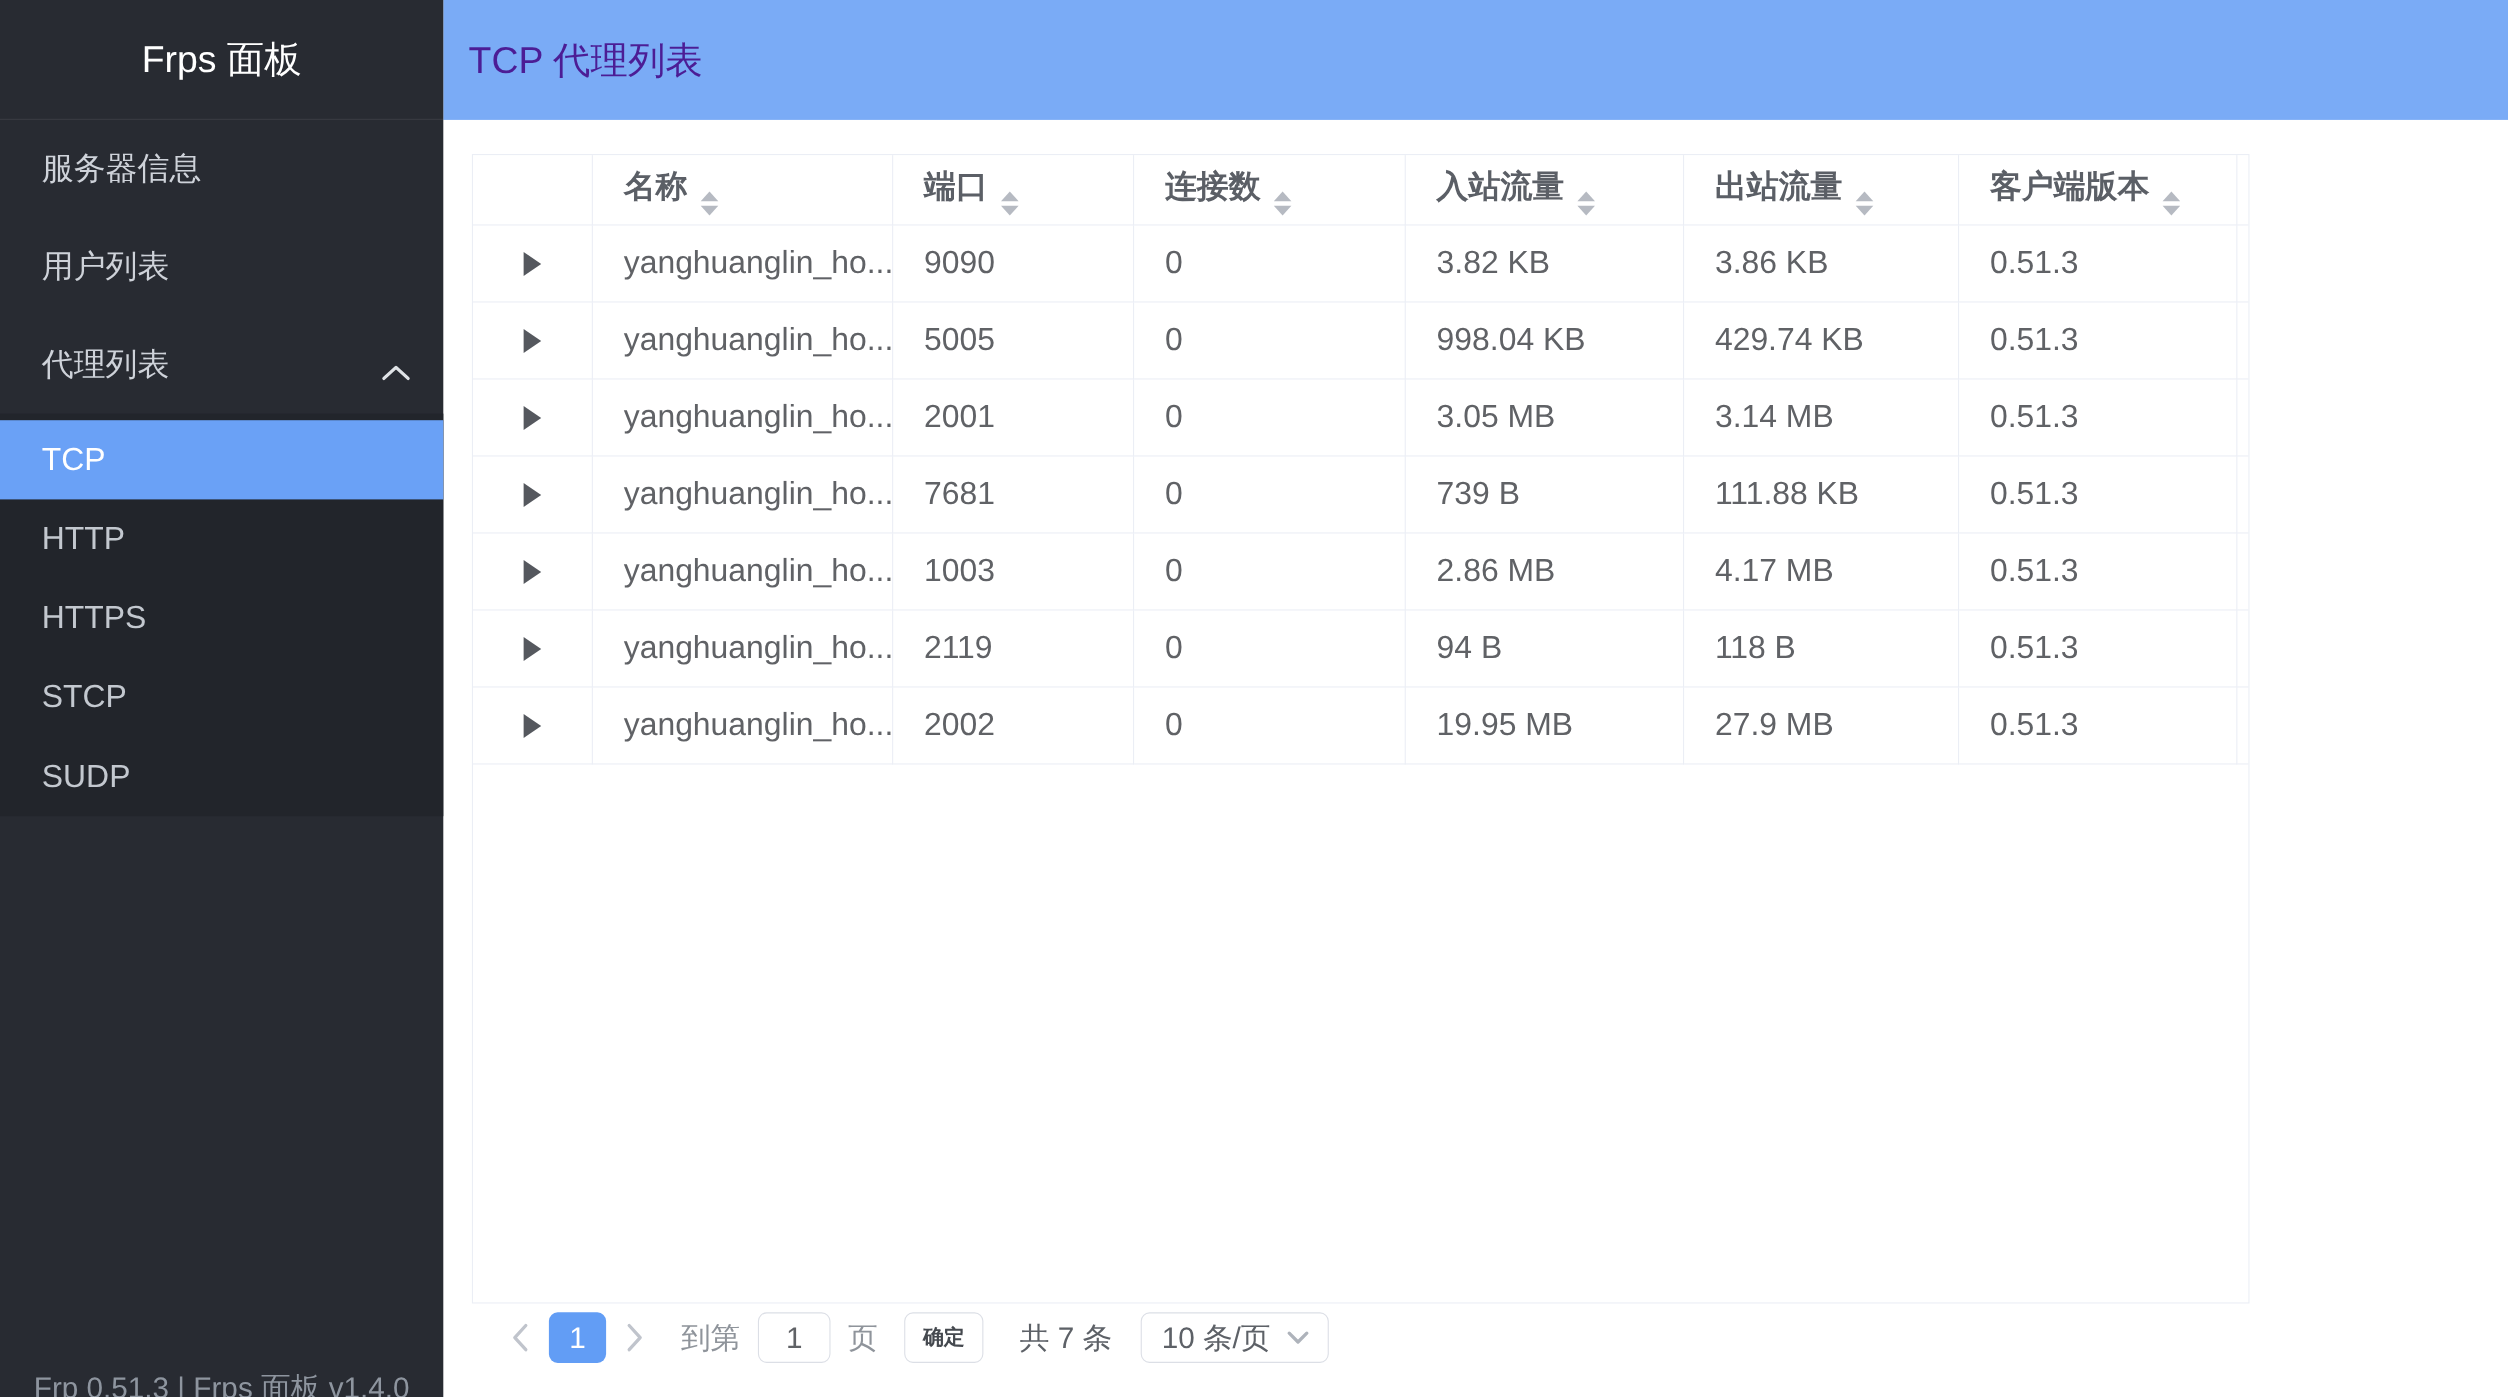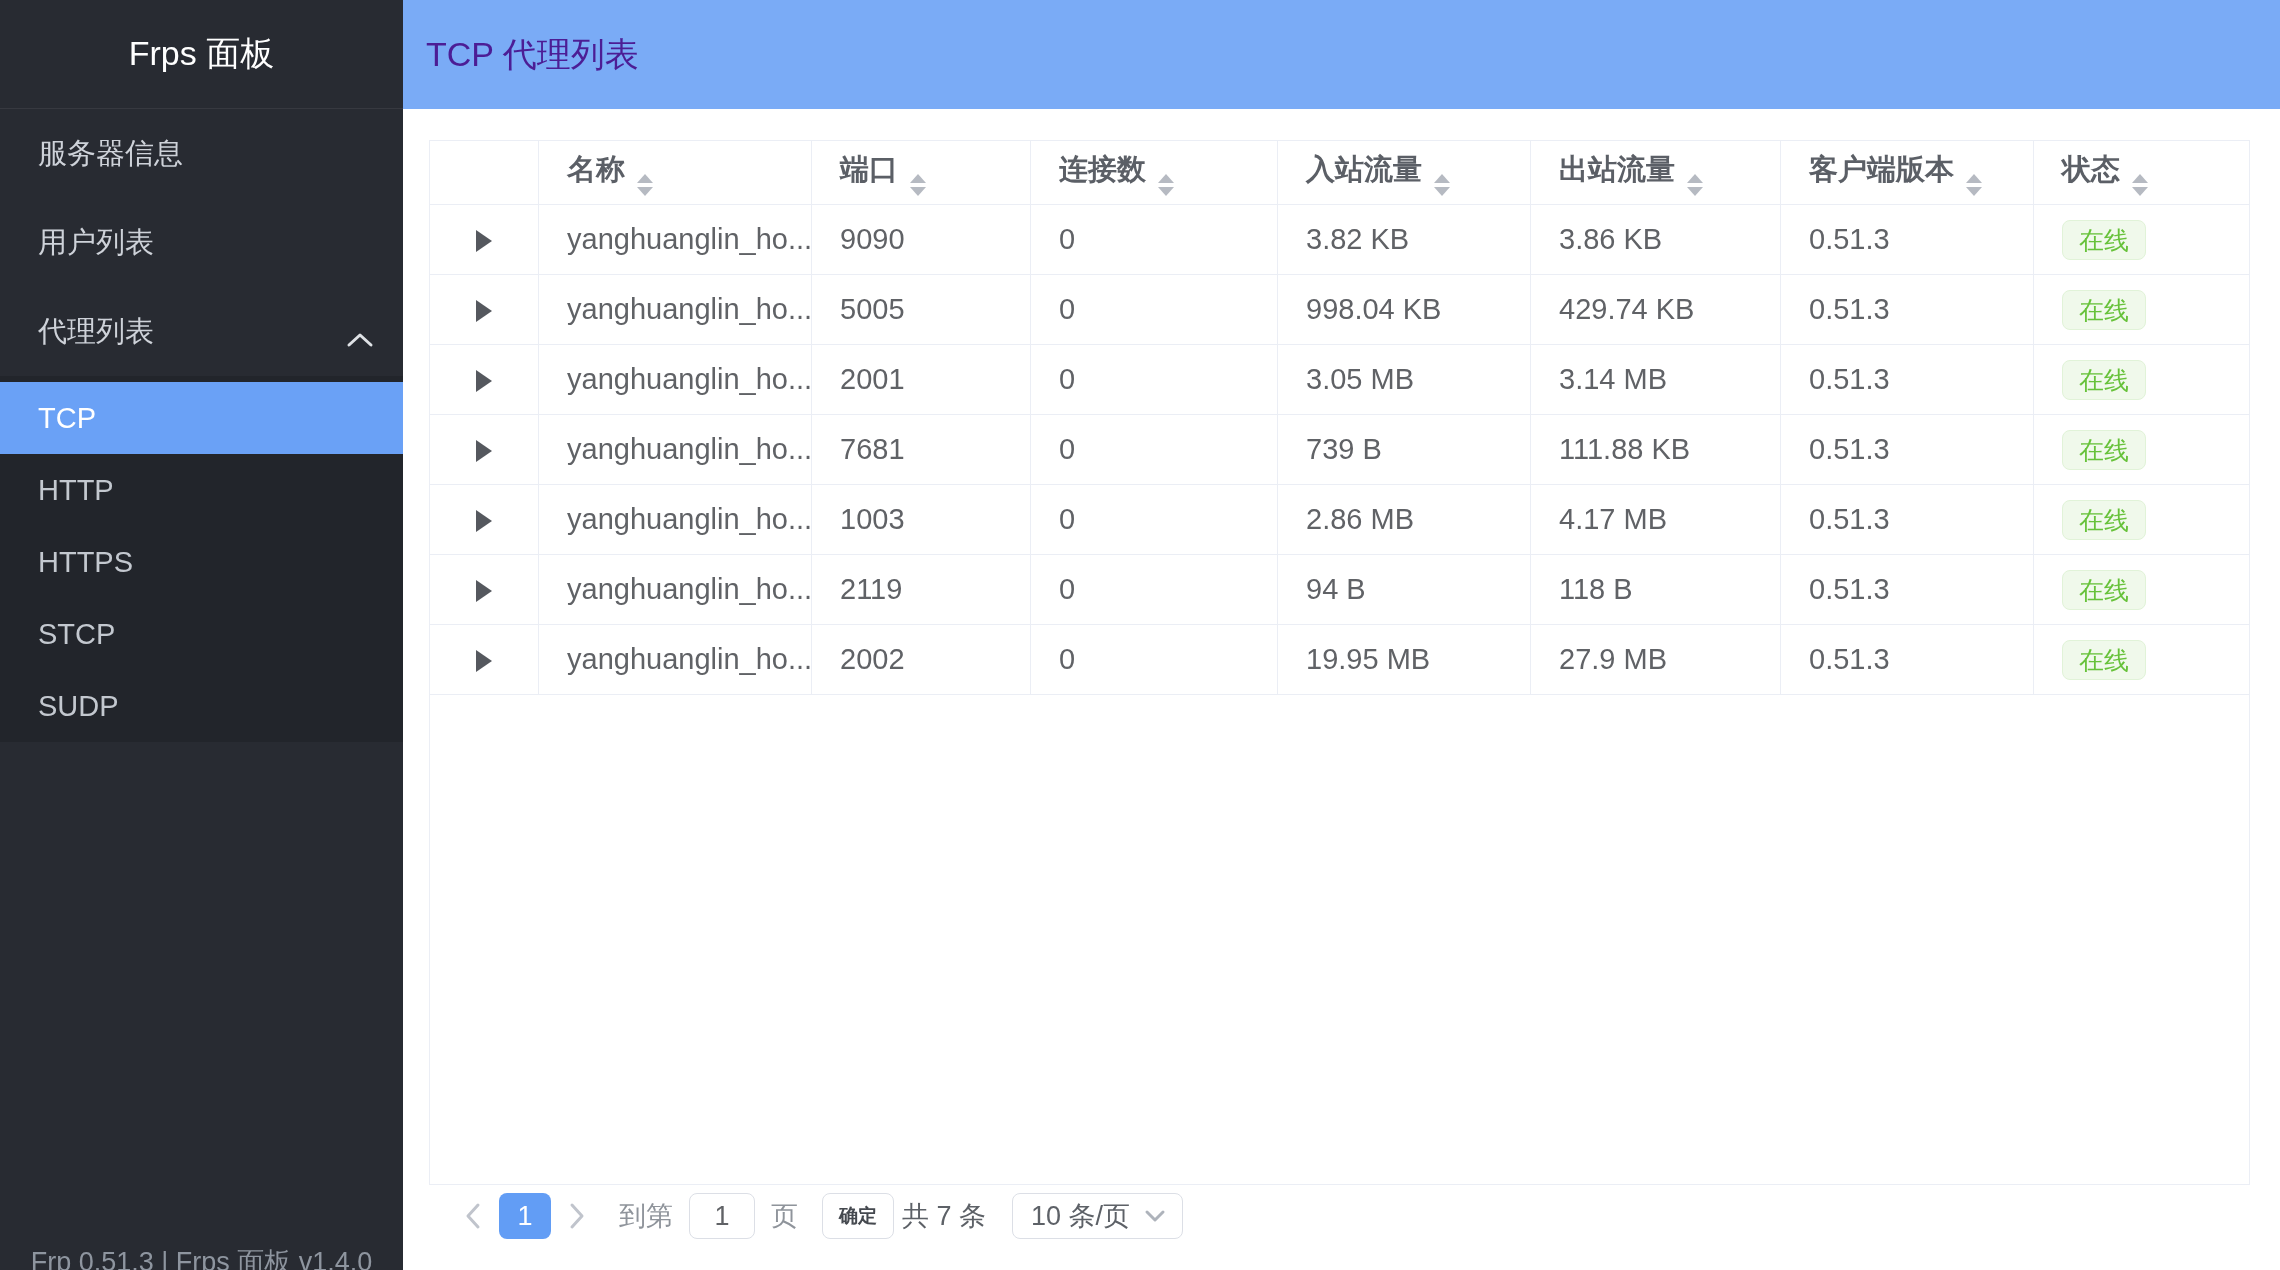--- a/index.html
+++ b/index.html
@@ -40,21 +40,21 @@
 
   
   .topbar {
     position: absolute; left: 403px; right: 0; top: 0; height: 109px;
     background: #7aabf6; display: flex; align-items: center; padding-left: 23px;
   }
   .topbar-title { color: #4c1d95; font-size: 34px; }
 
   
   .table-box {
-    position: absolute; left: 429px; top: 140px; width: 1821px; height: 1045px;
+    position: absolute; left: 429px; top: 140px; width: 1616px; height: 1045px;
     border: 1px solid #ebeef5; background: #ffffff;
   }
   table { border-collapse: separate; border-spacing: 0; width: 100%; table-layout: fixed; }
   th, td {
     border-right: 1px solid #ebeef5; border-bottom: 1px solid #ebeef5;
     padding: 0 0 0 28px; text-align: left; font-size: 29px; overflow: hidden; white-space: nowrap;
   }
   th:last-child, td:last-child { border-right: none; }
   th { height: 64px; color: #5b5f66; font-weight: bold; }
   td { height: 70px; color: #606266; }
@@ -94,21 +94,21 @@
     width: 66px; height: 46px; margin-left: 16px; border: 1px solid #dcdfe6; border-radius: 8px;
     text-align: center; font-size: 27px; color: #606266; background: #fff;
     font-family: "Liberation Sans", "DejaVu Sans", sans-serif;
   }
   .pg-confirm {
     height: 46px; margin-left: 24px; padding: 0 16px;
     border: 1px solid #dcdfe6; border-radius: 8px; background: #fff;
     font-size: 19px; font-weight: 600; color: #45494f; cursor: pointer;
     font-family: "Liberation Sans", "DejaVu Sans", sans-serif;
   }
-  .pg-total { color: #5d6167; margin-left: 8px; }
+  .pg-total { color: #5d6167; margin-left: 33px; }
   .pg-select {
     height: 46px; margin-left: 26px; padding: 0 16px 0 18px;
     border: 1px solid #dcdfe6; border-radius: 8px; background: #fff;
     display: flex; align-items: center; column-gap: 14px; cursor: pointer;
     color: #5d6167; font-size: 27px;
   }
 </style>
 </head>
 <body>
 

